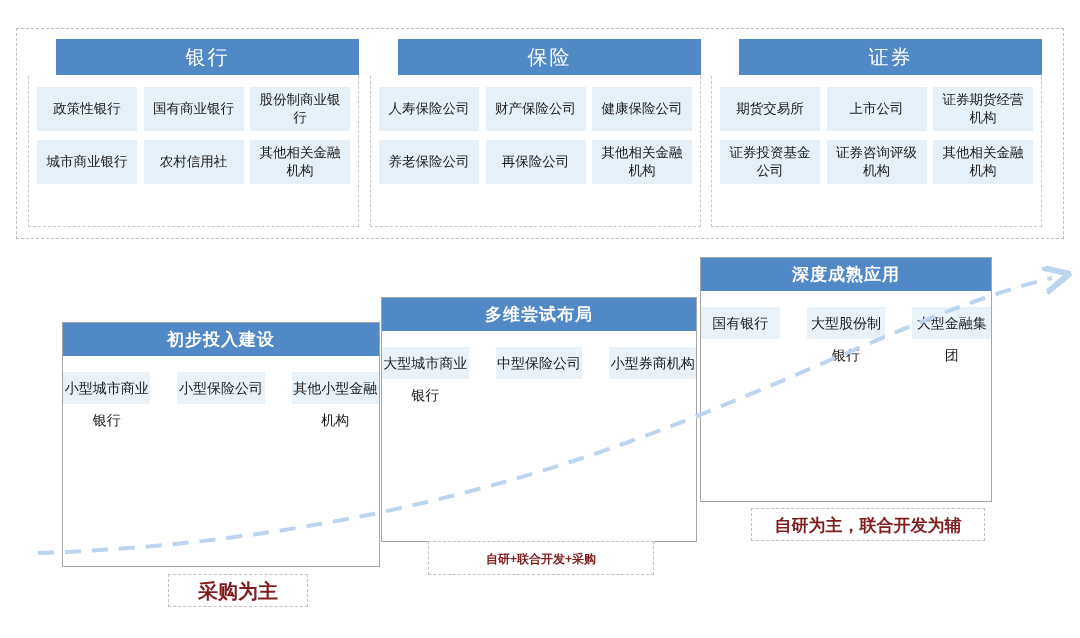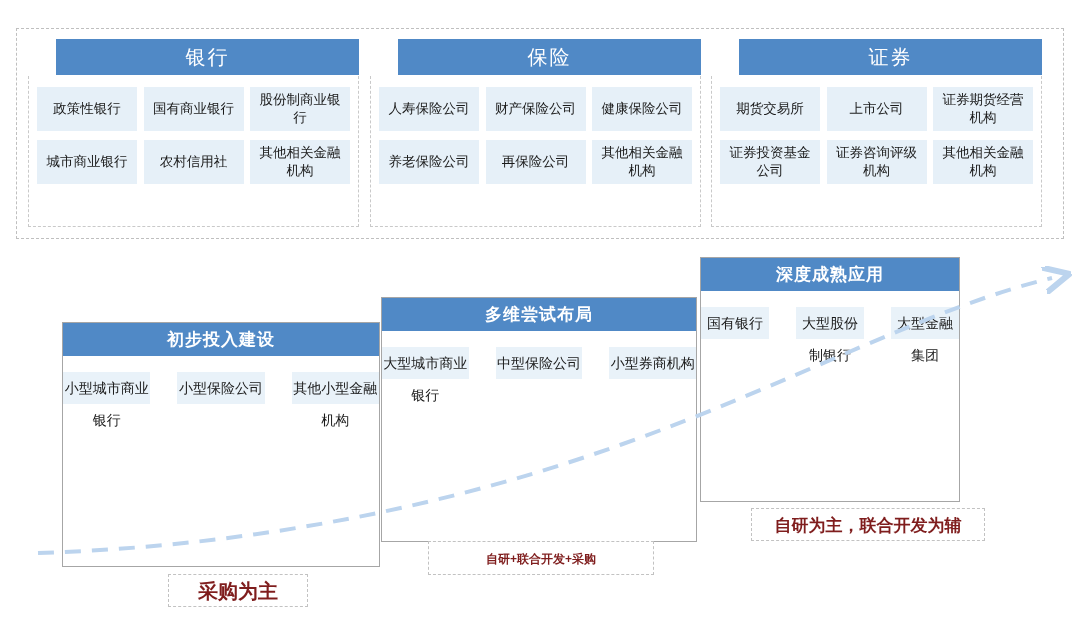--- a/index.html
+++ b/index.html
@@ -88,21 +88,21 @@
     height: 393px;
   }
   .stage {
     position: absolute;
     background: #ffffff;
     border: 1px solid #a6a6a6;
     box-sizing: border-box;
   }
   .stage.s0 { left: 62px;  top: 77px;  width: 318px; height: 245px; z-index: 3; }
   .stage.s1 { left: 381px; top: 44px;  width: 316px; height: 245px; z-index: 2; margin-top: 8px; }
-  .stage.s2 { left: 700px; top: 12px;  width: 260px; height: 245px; z-index: 1; }
+  .stage.s2 { left: 700px; top: 12px;  width: 292px; height: 245px; z-index: 1; }
 
   .stage-header {
     height: 33px;
     background: #5089c6;
     color: #ffffff;
     font-size: 17px;
     font-weight: bold;
     line-height: 33px;
     text-align: center;
     letter-spacing: 1px;

